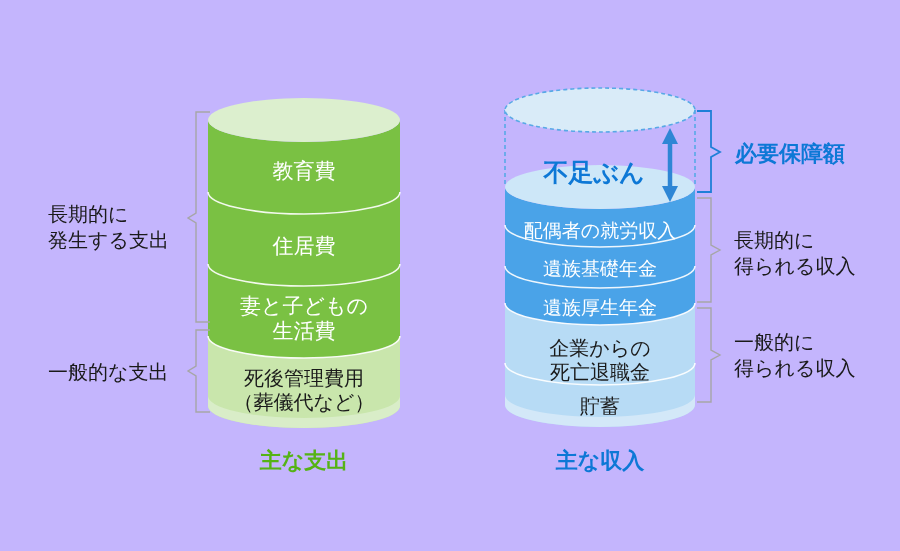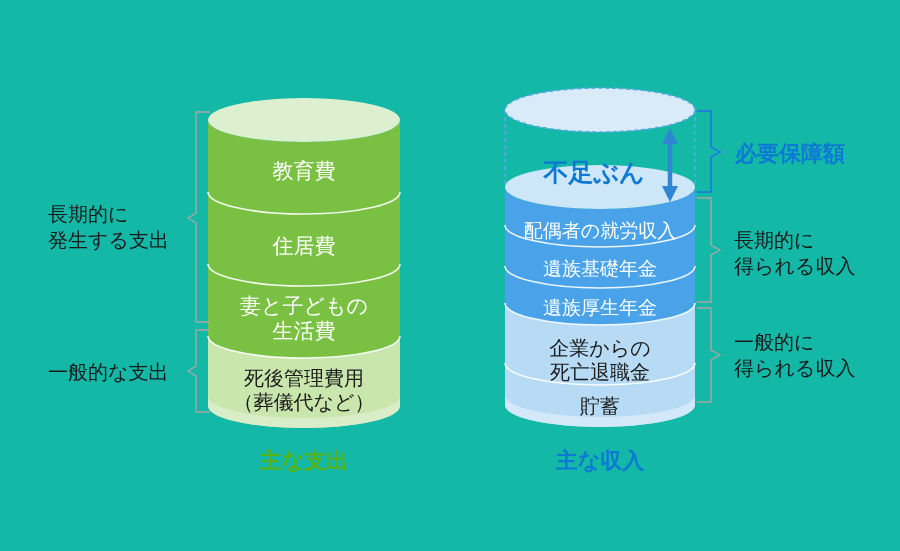--- a/index.html
+++ b/index.html
@@ -1,19 +1,19 @@
 <!DOCTYPE html>
 <html><head>
 <meta charset="utf-8">
 <style>
   html,body{margin:0;padding:0;background:#ffffff;}
   .stage{
     position:relative;
     width:900px;height:551px;
-    background:#14b8a6;
+    background:#c4b5fd;
     font-family:"Liberation Sans","DejaVu Sans",sans-serif;
     overflow:hidden;
   }
   svg{display:block;}
   text{
     font-family:"Liberation Sans","DejaVu Sans",sans-serif;
   }
   .sec-label-light{fill:#ffffff;font-size:21px;}
   .sec-label-light-sm{fill:#ffffff;font-size:19px;}
   .sec-label-dark{fill:#1a1a1a;font-size:20px;}

